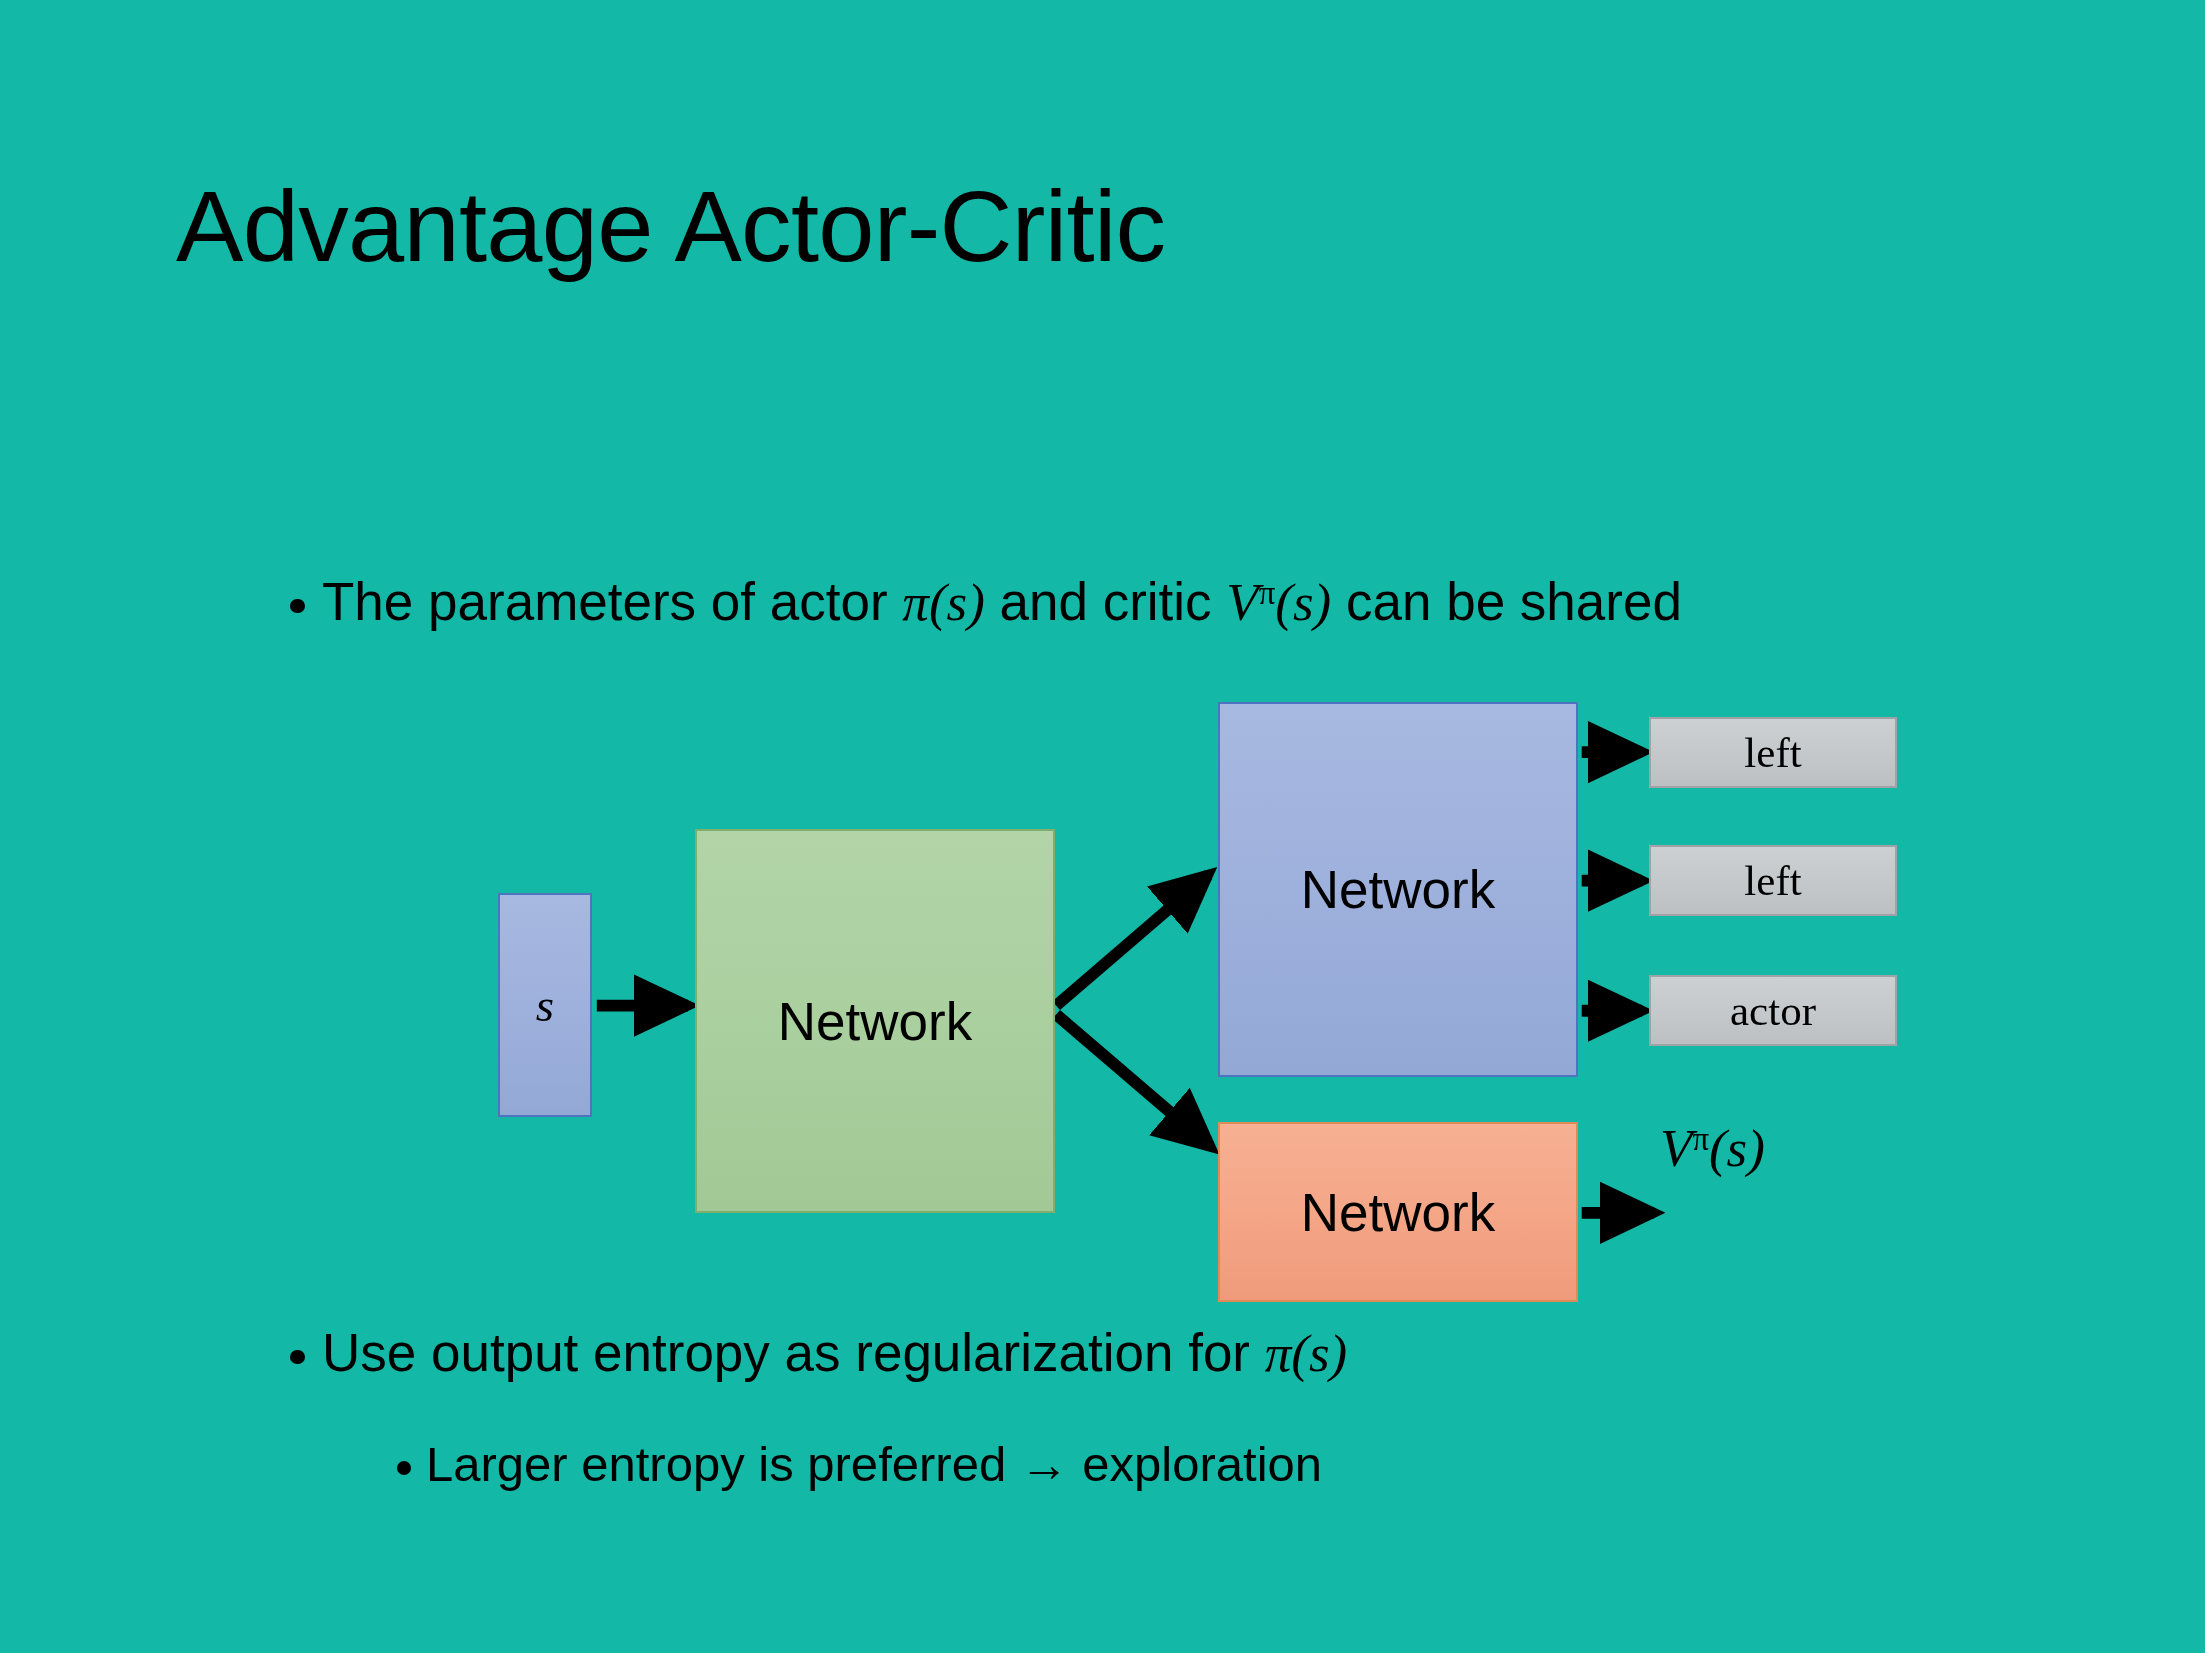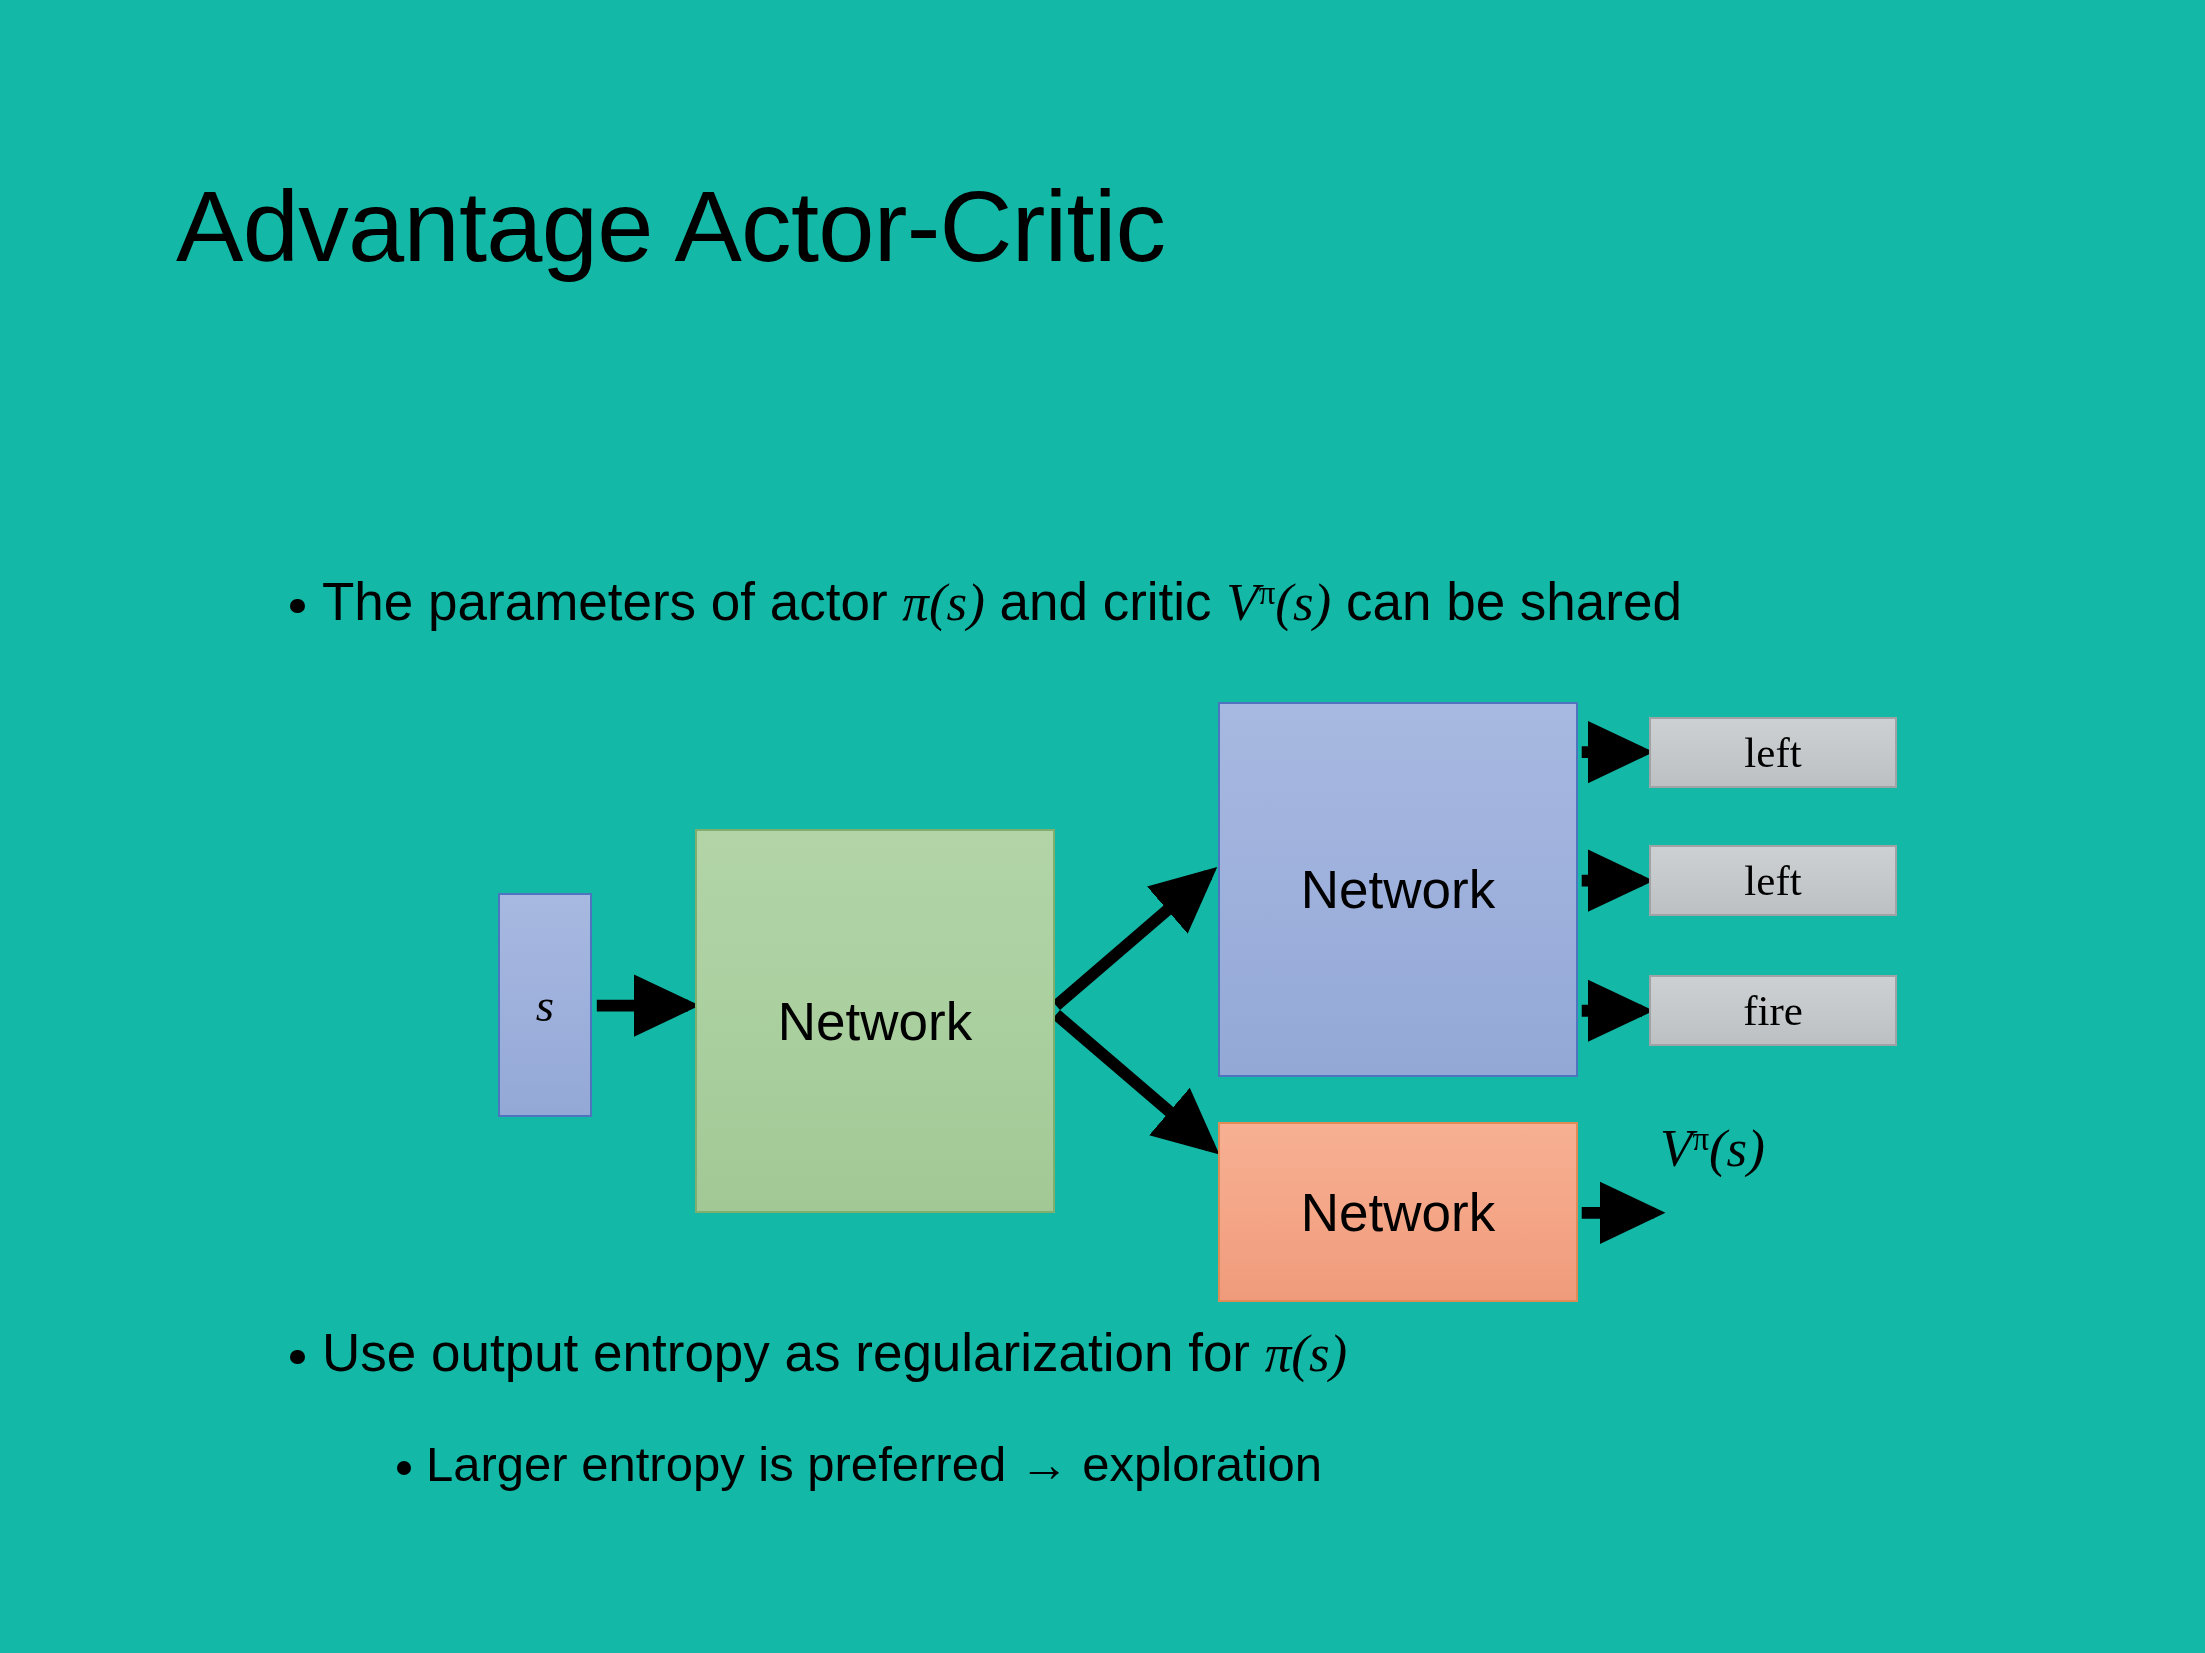--- a/index.html
+++ b/index.html
@@ -233,21 +233,21 @@
       <span>Network</span>
     </div>
 
     <div class="abox" id="act-left">
       <span>left</span>
     </div>
     <div class="abox" id="act-right">
       <span>left</span>
     </div>
     <div class="abox" id="act-fire">
-      <span>fire</span>
+      <span>actor</span>
     </div>
 
     <div id="vpi-label">
       <span class="math"><span>V</span><sup>π</sup><span>(s)</span></span>
     </div>
 
   </div>
 </div>
 
 

